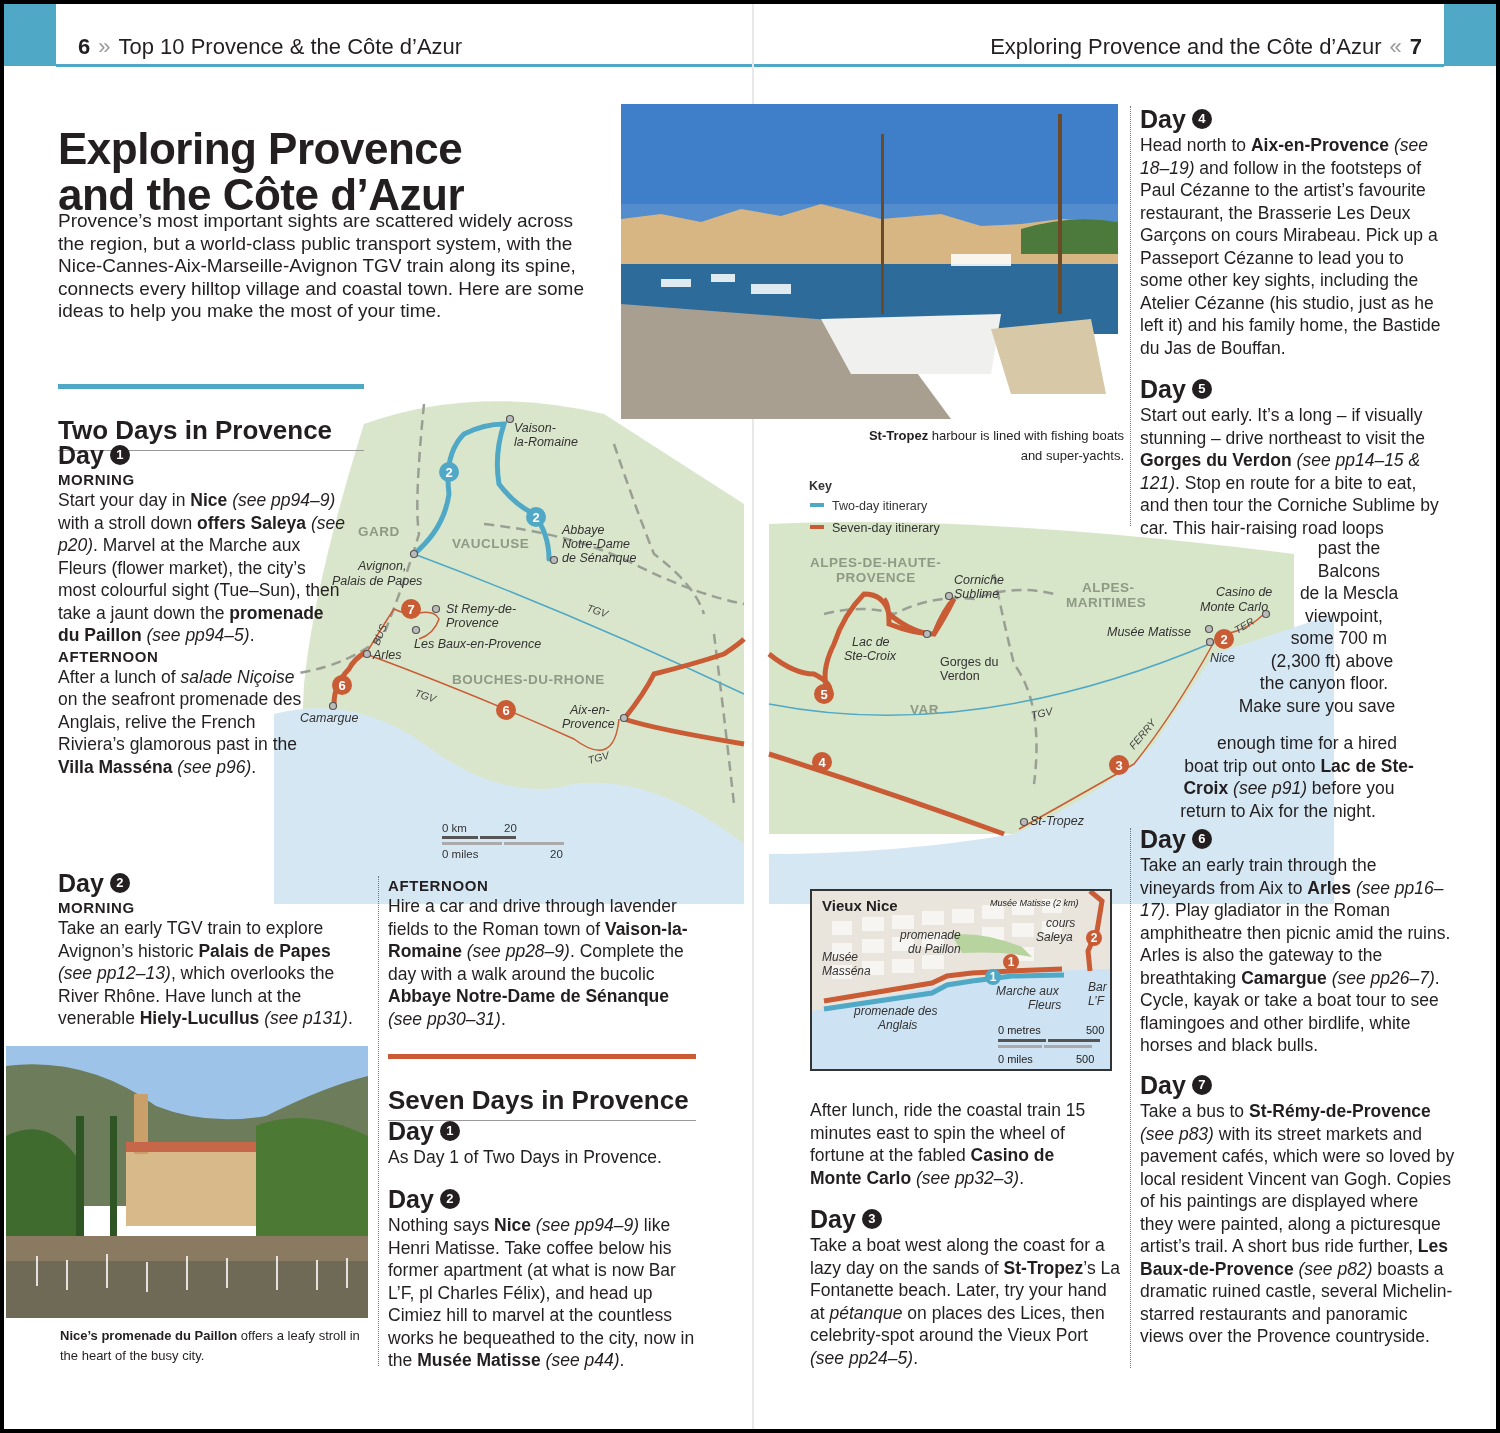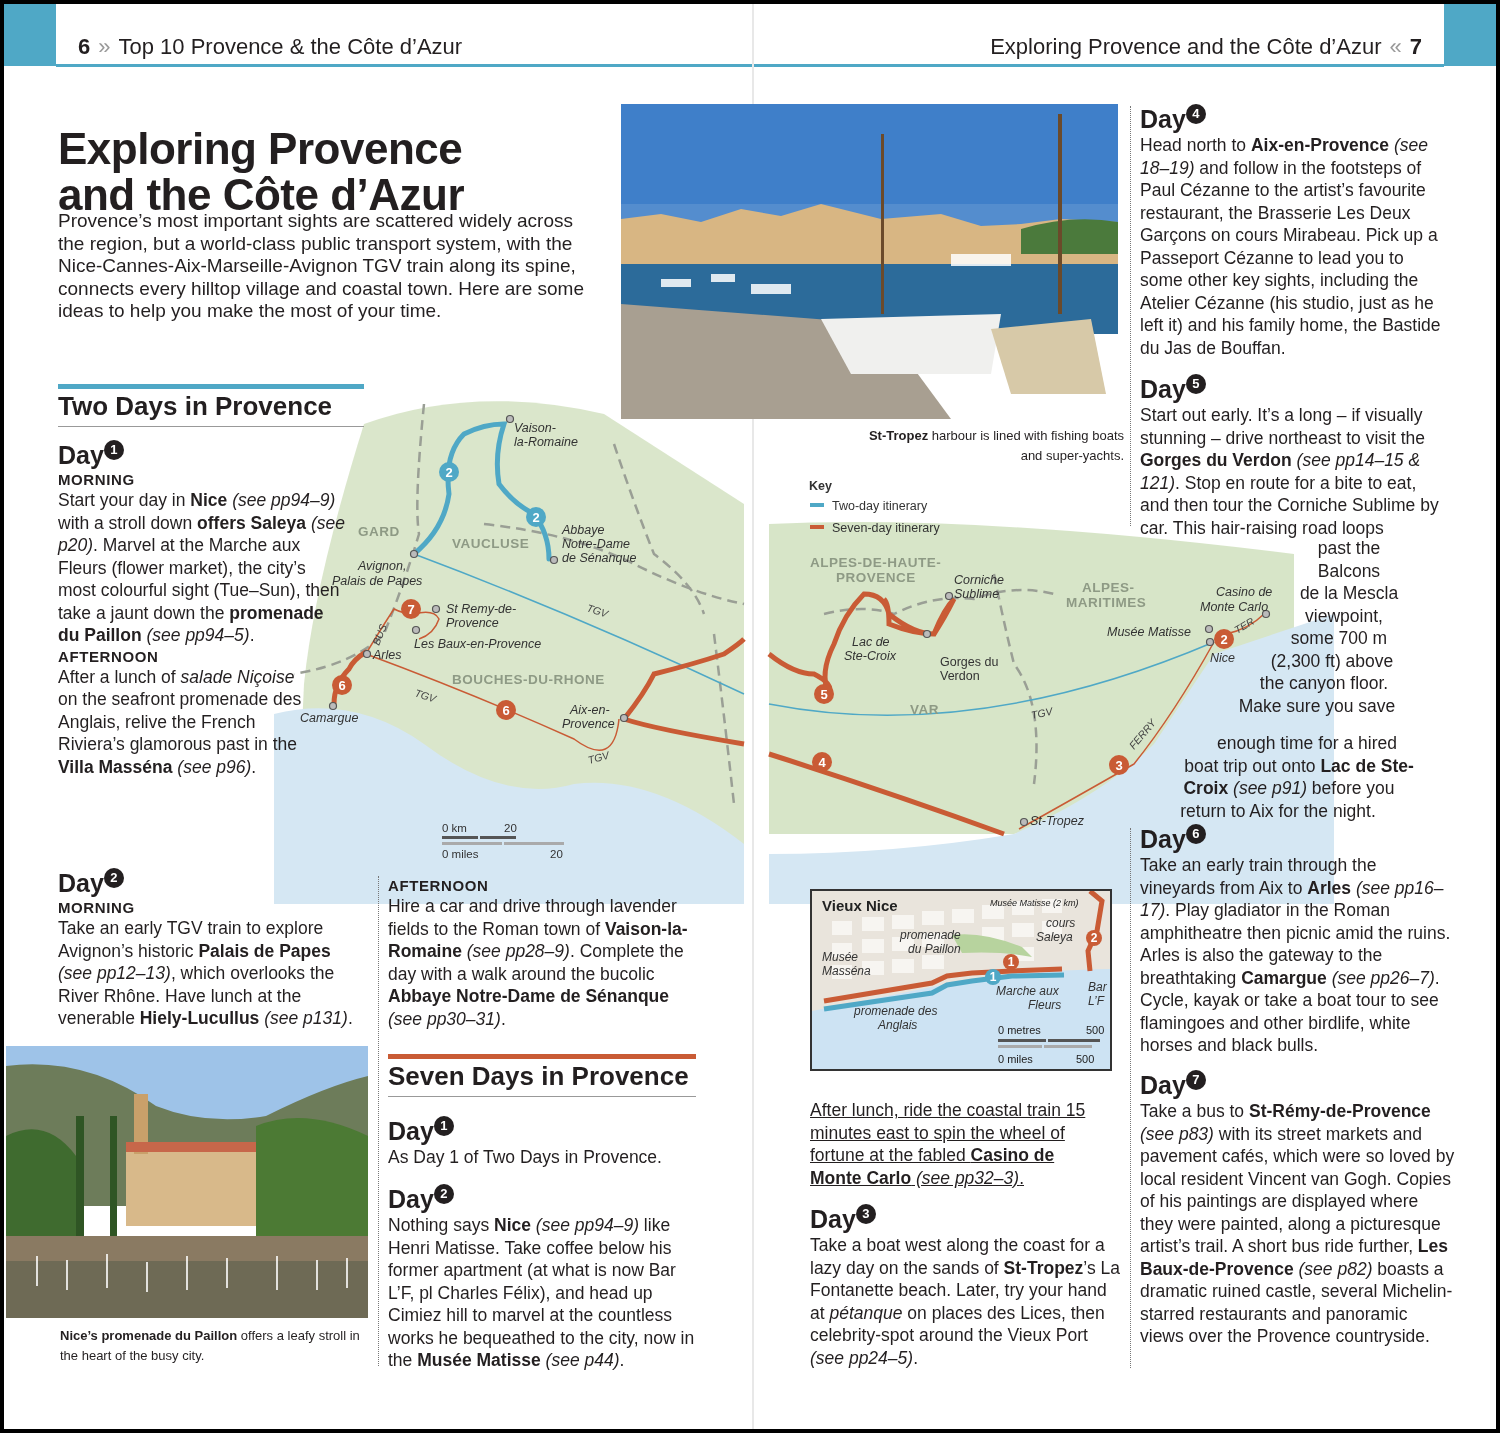--- a/index.html
+++ b/index.html
@@ -19,26 +19,26 @@
   .hdr .arr { color: #9a9a9a; }
 
   
   .map { position: absolute; left: 270px; top: 380px; width: 1060px; height: 520px; }
   .map svg { width: 100%; height: 100%; }
 
   
   .title { position: absolute; left: 54px; top: 100px; font-size: 44px; font-weight: bold; line-height: 46px; letter-spacing: -0.5px; margin-top: 22px; }
   .intro { position: absolute; left: 54px; top: 206px; width: 530px; font-size: 19px; line-height: 22.6px; }
 
-  .sec-head { position: absolute; font-size: 26px; font-weight: bold; padding-top: 2px; padding-bottom: 4px; border-bottom: 1.5px solid #999; }
+  .sec-head { position: absolute; font-size: 26px; font-weight: bold; padding-top: 26px; padding-bottom: 4px; border-bottom: 1.5px solid #999; }
   .sec-head.two { left: 54px; top: 380px; width: 306px; border-top: 5px solid #4fa8c6; }
   .sec-head.seven { left: 384px; top: 1050px; width: 308px; border-top: 5px solid #c95b35; }
 
   .block { position: absolute; font-size: 17.5px; line-height: 22.5px; }
-  .day { font-size: 25px; font-weight: bold; line-height: 30px; display: flex; }
+  .day { font-size: 25px; font-weight: bold; line-height: 30px; display: flex; align-items: center; gap: 6px; }
   .num { display: inline-flex; width: 20px; height: 20px; border-radius: 50%; background: #231f20; color: #fff; font-size: 13px; align-items: center; justify-content: center; font-weight: bold; }
   .sub { font-size: 15px; font-weight: bold; letter-spacing: 0.6px; line-height: 19px; }
   .p b { font-weight: bold; margin-top: 16px; }
   .p i { font-style: italic; }
 
   .dotline { position: absolute; width: 0; border-left: 1.5px dotted #777; }
 
   .photo { position: absolute; overflow: hidden; }
   .caption { position: absolute; font-size: 13px; line-height: 20px; }
   .caption b { font-weight: bold; }
@@ -387,21 +387,21 @@
         <rect x="186" y="148" width="48" height="3" fill="#555"></rect>
           <rect x="236" y="148" width="52" height="3" fill="#555"></rect>
         <rect x="186" y="154" width="44" height="3" fill="#aaa"></rect>
           <rect x="232" y="154" width="48" height="3" fill="#aaa"></rect>
         <text x="186" y="172">0 miles</text>
         <text x="264" y="172">500</text>
       </g>
     </svg>
   </div>
 
-  <div class="block" style="left:806px; top:1095px; width:300px;text-decoration:underline;">
+  <div class="block" style="left:806px; top:1095px; width:300px;">
     <div class="p">After lunch, ride the coastal train 15 minutes east to spin the wheel of fortune at the fabled <b>Casino de Monte Carlo</b><i> (see pp32–3)</i>.</div>
   </div>
   <div class="block" style="left:806px; top:1200px; width:310px;">
     <div class="day">
         <span>Day</span>
         <span class="num">3</span>
       </div>
     <div class="p">Take a boat west along the coast for a lazy day on the sands of <b>St-Tropez</b>’s La Fontanette beach. Later, try your hand at <i>pétanque</i> on places des Lices, then celebrity-spot around the Vieux Port<i> (see pp24–5)</i>.</div>
   </div>
 

